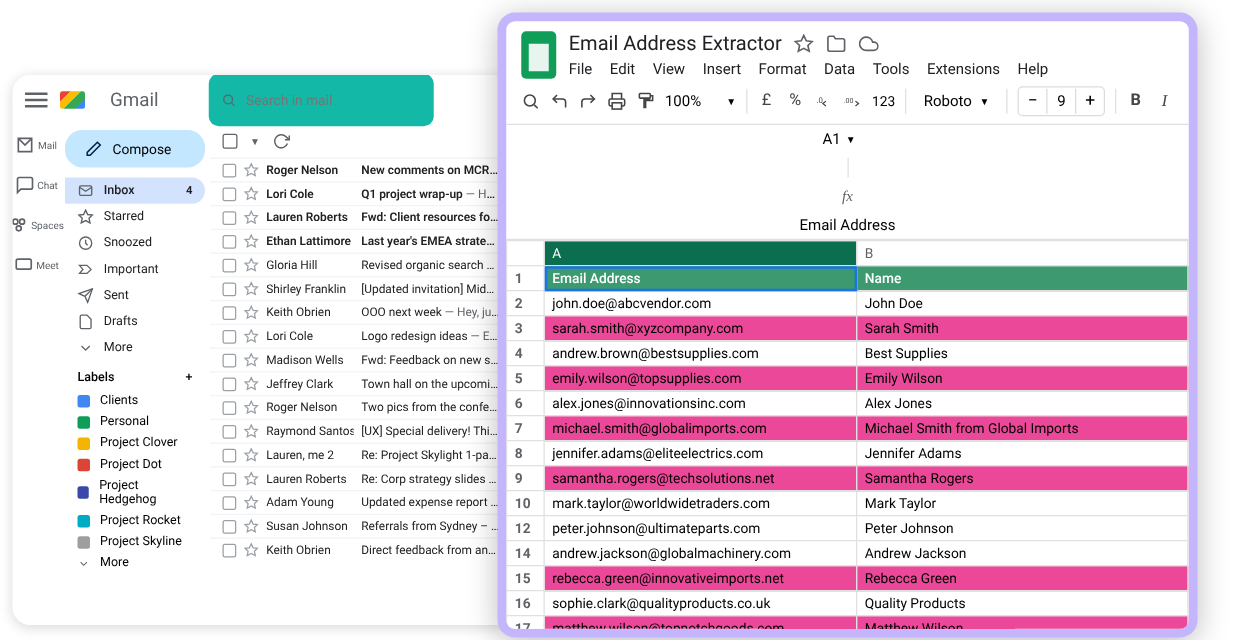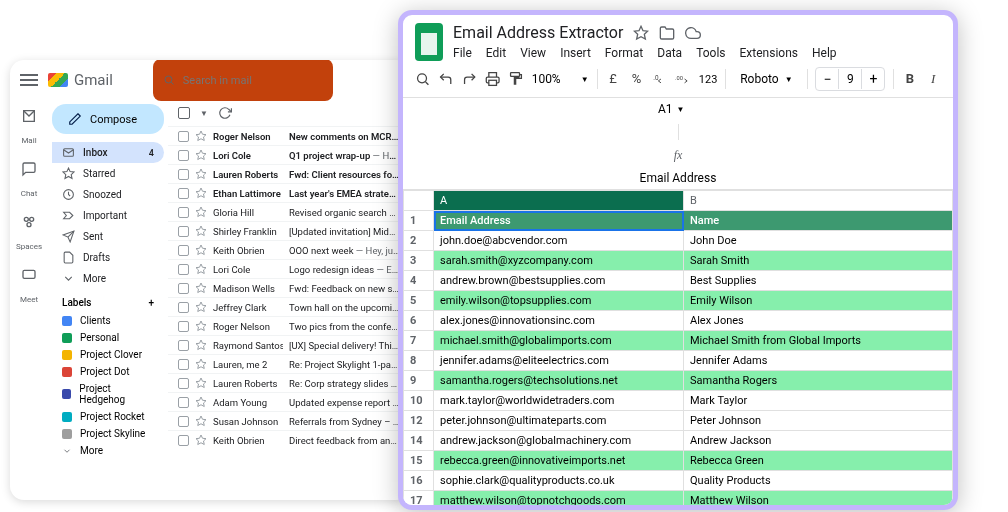--- a/index.html
+++ b/index.html
@@ -13,36 +13,36 @@
   background: #fff;
   border-radius: 14px;
   box-shadow: 0 2px 10px rgba(0,0,0,0.15);
   overflow: hidden;
 }
 .gmail-top {
   display: flex; align-items: center; height: 40px; padding: 0 10px; gap: 10px;
 }
 .hamburger { width: 18px; height: 12px; display: flex; flex-direction: column; justify-content: space-between; cursor: pointer; }
 .hamburger span { height: 2px; background: #5f6368; }
-.gmail-logo { display: flex; align-items: center; gap: 6px; font-size: 15px; color: #5f6368; }
+.gmail-logo { display: flex; align-items: center; gap: 20px; font-size: 15px; color: #5f6368; }
 .gmail-m { width: 20px; height: 14px; position: relative; }
 .gmail-m::before { content: ''; position: absolute; inset: 0; background: linear-gradient(135deg, #ea4335 0%, #ea4335 25%, #fbbc04 25%, #fbbc04 50%, #34a853 50%, #34a853 75%, #4285f4 75%); border-radius: 2px; }
 .gmail-search {
   margin-left: 30px; flex: 1; max-width: 180px; height: 42px;
-  background: #c2410c; border-radius: 8px; display: flex; align-items: center;
+  background: #14b8a6; border-radius: 8px; display: flex; align-items: center;
   padding: 0 10px; gap: 8px;
 }
 .search-icon { width: 14px; height: 14px; }
 .gmail-search input { border: none; background: none; outline: none; font-size: 11px; flex: 1; }
 
 .gmail-body { display: flex; height: calc(100% - 40px); }
 .gmail-rail {
   width: 38px; display: flex; flex-direction: column; align-items: center; gap: 16px; padding-top: 8px;
 }
-.rail-item { display: flex; flex-direction: column; align-items: center; gap: 12px; cursor: pointer; }
+.rail-item { display: flex; flex-direction: row; align-items: center; gap: 2px; cursor: pointer; }
 .rail-item .ic { width: 16px; height: 16px; color: #5f6368; }
 .rail-item span { font-size: 8px; color: #5f6368; }
 
 .gmail-sidebar { width: 120px; padding: 4px; }
 .compose-btn {
   display: flex; align-items: center; gap: 8px; background: #c2e7ff;
   border-radius: 14px; padding: 8px 16px; font-size: 11px; cursor: pointer;
   margin-bottom: 8px;
 }
 .compose-btn .pen { width: 14px; height: 14px; }
@@ -73,21 +73,21 @@
 .mail-row .subj .snip { font-weight: 400; color: #5f6368; }
 
 
 .sheets {
   position: absolute;
   left: 398px; top: 10px;
   width: 560px; height: 500px;
   background: #fff;
   border-radius: 14px;
   box-shadow: 0 4px 24px rgba(0,0,0,0.25);
-  border: 5px solid #c4b5fd;
+  border: 7px solid #c4b5fd;
   overflow: hidden;
   display: flex; flex-direction: column;
 }
 .sheets-header { display: flex; gap: 10px; padding: 8px 12px 0; }
 .sheets-icon { width: 28px; height: 38px; background: #0f9d58; border-radius: 4px; position: relative; flex-shrink: 0; }
 .sheets-icon::after { content: ''; position: absolute; inset: 10px 6px 6px; background: #fff; opacity: 0.9; }
 .sheets-title-area { flex: 1; }
 .title-row { display: flex; align-items: center; gap: 10px; }
 .doc-title { font-size: 16px; color: #202124; }
 .title-ic { width: 16px; height: 16px; color: #5f6368; cursor: pointer; }
@@ -112,21 +112,21 @@
 .cell-ref { width: 40px; display: flex; align-items: center; gap: 4px; }
 .fx { font-style: italic; color: #5f6368; font-family: serif; }
 
 .grid { flex: 1; overflow: auto; }
 .grid table { border-collapse: collapse; width: 100%; font-size: 11px; }
 .grid th, .grid td { border: 1px solid #e0e0e0; padding: 3px 6px; text-align: left; height: 20px; }
 .col-head { background: #fff; text-align: center; color: #5f6368; font-weight: 400; }
 .col-head.sel { background: #0b6e4f; color: #fff; }
 .row-head { background: #fff; text-align: center; color: #5f6368; width: 30px; }
 .header-cell { background: #3d9970; color: #fff; font-weight: 500; }
-.even-row td.data { background: #86efac; }
+.even-row td.data { background: #ec4899; }
 .sel-cell { outline: 2px solid #1a73e8; outline-offset: -2px; }
 
 svg { display: block; }
 </style>
 </head>
 <body>
 
 <div class="gmail">
   <div class="gmail-top">
     <div class="hamburger">

